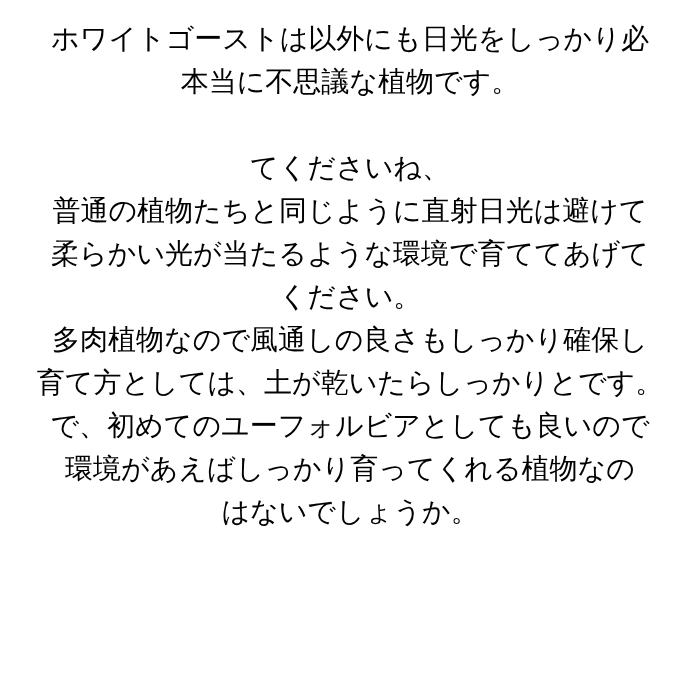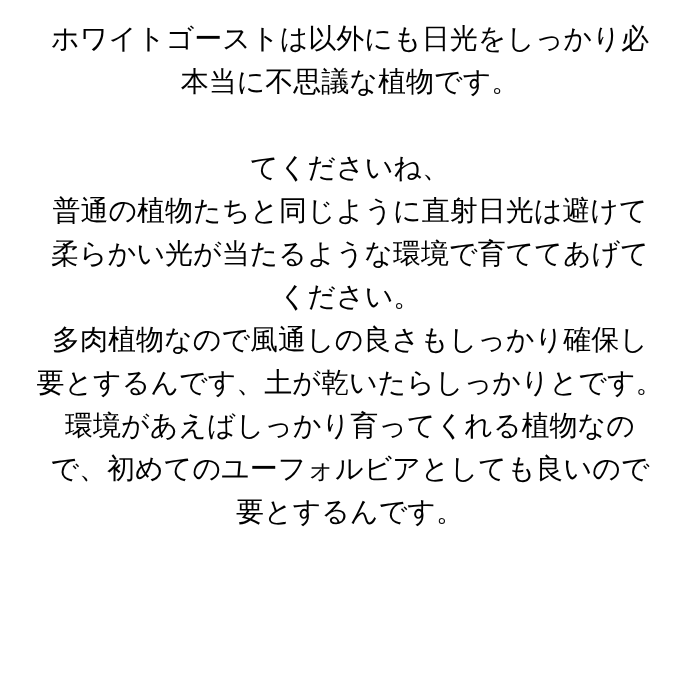--- a/index.html
+++ b/index.html
@@ -35,17 +35,17 @@
 
 <div class="page">
   <div class="line">ホワイトゴーストは以外にも日光をしっかり必</div>
   <div class="line">本当に不思議な植物です。</div>
   <div class="line"></div>
   <div class="line">てくださいね、</div>
   <div class="line">普通の植物たちと同じように直射日光は避けて</div>
   <div class="line">柔らかい光が当たるような環境で育ててあげて</div>
   <div class="line">ください。</div>
   <div class="line">多肉植物なので風通しの良さもしっかり確保し</div>
-  <div class="line">要とするんです、土が乾いたらしっかりとです。</div>
+  <div class="line">育て方としては、土が乾いたらしっかりとです。</div>
+  <div class="line">で、初めてのユーフォルビアとしても良いので</div>
   <div class="line">環境があえばしっかり育ってくれる植物なの</div>
-  <div class="line">で、初めてのユーフォルビアとしても良いので</div>
-  <div class="line">要とするんです。</div>
+  <div class="line">はないでしょうか。</div>
 </div>
 
 </body></html>

